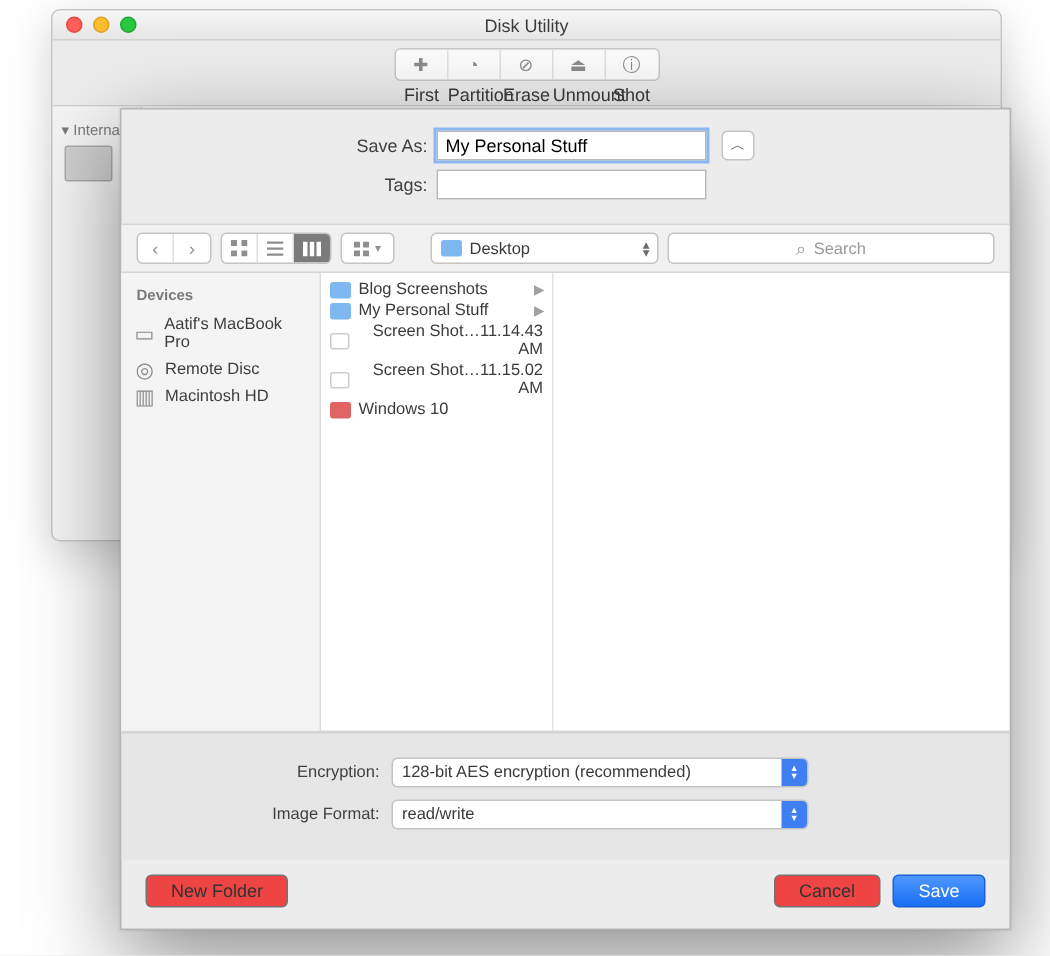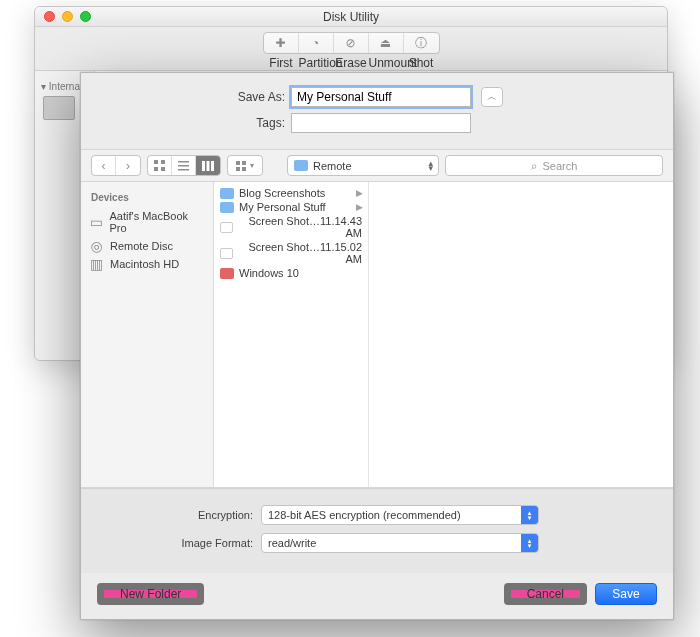--- a/index.html
+++ b/index.html
@@ -136,21 +136,21 @@
     width:278px;height:20px;background:#fff;border:1px solid #c3c3c3;border-radius:4px;font-size:11px;display:flex;align-items:center;padding:0 6px;position:relative;cursor:pointer;
   }
   .popup .arr{
     position:absolute;right:0;top:0;bottom:0;width:17px;background:#3f7ff1;border-radius:0 3px 3px 0;display:flex;flex-direction:column;align-items:center;justify-content:center;color:#fff;font-size:7px;line-height:5px;
   }
   .btn-row{
     display:flex;align-items:center;padding:10px 16px 14px 16px;
   }
   .spacer{flex:1;}
   .btn{
-    height:22px;padding:0 16px;border:7px solid #737373;border-radius:4px;background:#ec4899;font-size:12px;cursor:pointer;display:flex;align-items:center;color:#333;margin-left:8px;
+    height:22px;padding:0 16px;border:1px solid #737373;border-radius:4px;background:#ef4444;font-size:12px;cursor:pointer;display:flex;align-items:center;color:#333;margin-left:8px;
   }
   .btn.primary{background:linear-gradient(#4f97fd,#1a6ff6);color:#fff;border:1px solid #1a62d8;min-width:62px;justify-content:center;}
   .btn.nf{margin-left:0;}
 </style>
 </head>
 <body>
 
 <div class="parent-window">
   <div class="titlebar">
     <div class="traffic">
@@ -260,21 +260,21 @@
             <rect x="6" y="0" width="4" height="4" fill="#8f8f8f"></rect>
             <rect x="0" y="6" width="4" height="4" fill="#8f8f8f"></rect>
             <rect x="6" y="6" width="4" height="4" fill="#8f8f8f"></rect>
           </svg>
         <span style="font-size:8px;margin-left:2px">▾</span>
       </div>
     </div>
     <div class="spacer-nav"></div>
     <div class="loc-popup">
       <span class="fi folder" style="width:14px;height:11px;margin-right:5px;"></span>
-      <span>Remote</span>
+      <span>Desktop</span>
       <span class="arrows">▴<br>▾</span>
     </div>
     <div class="search">
       <span style="font-size:12px">⌕</span>
       <span>Search</span>
     </div>
   </div>
 
   <div class="browser">
     <div class="side-src">

